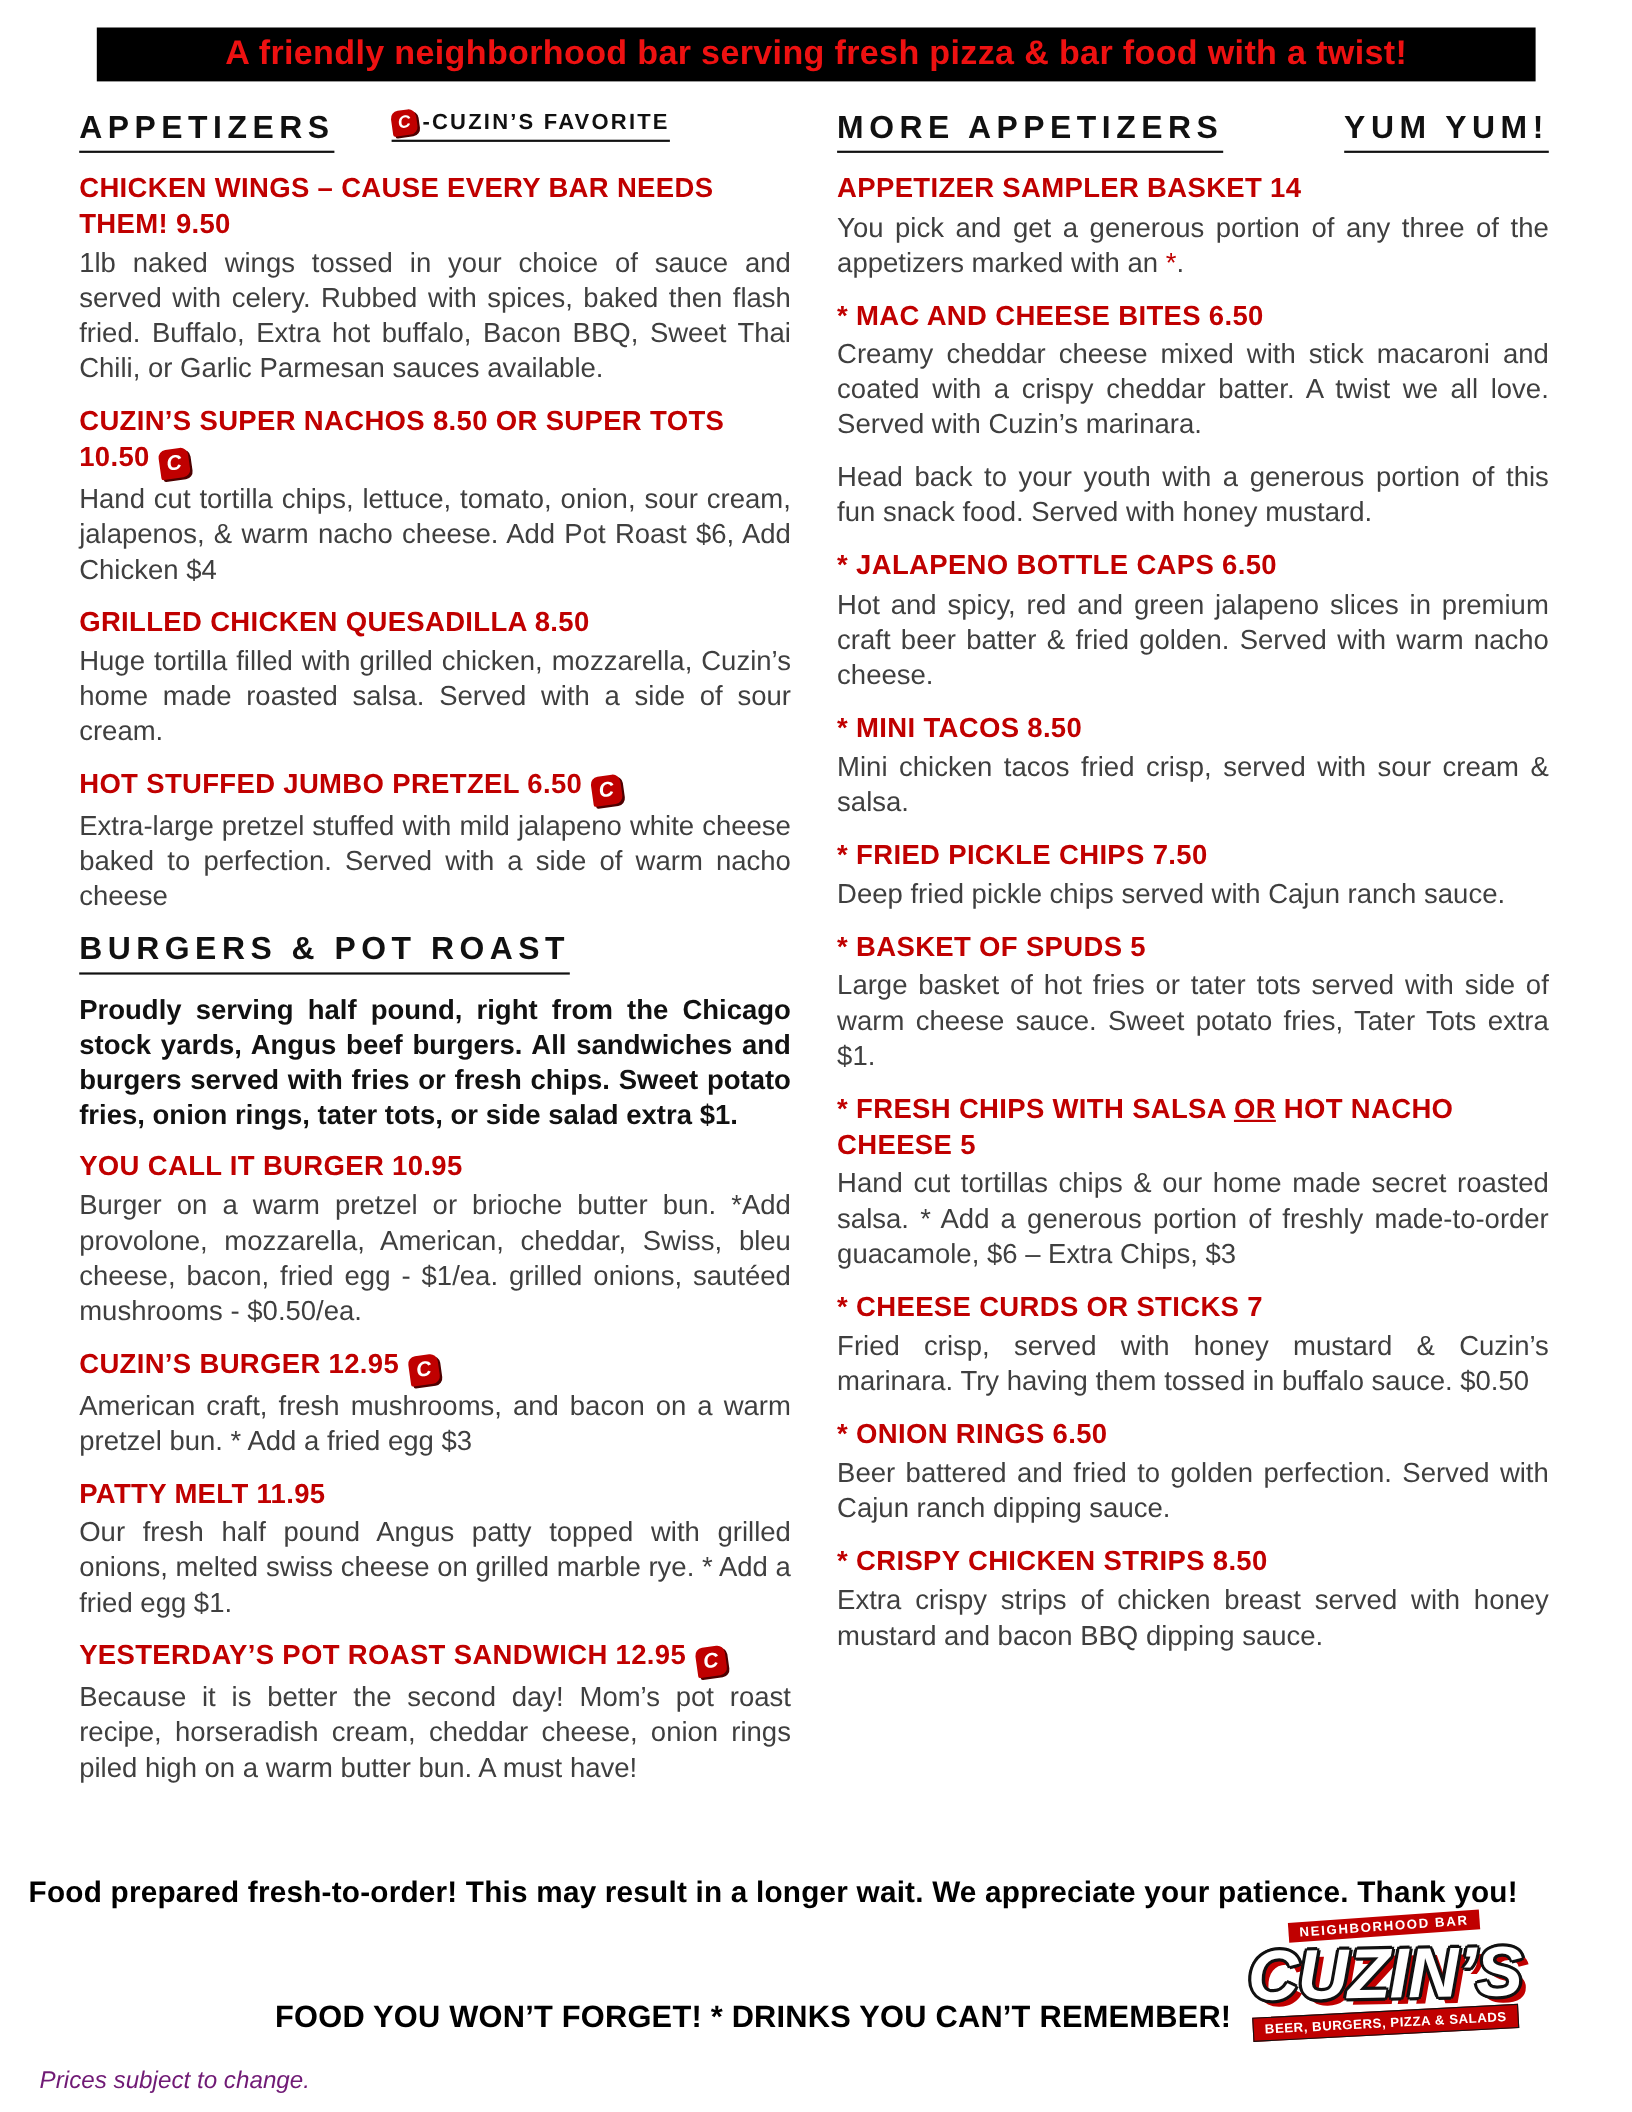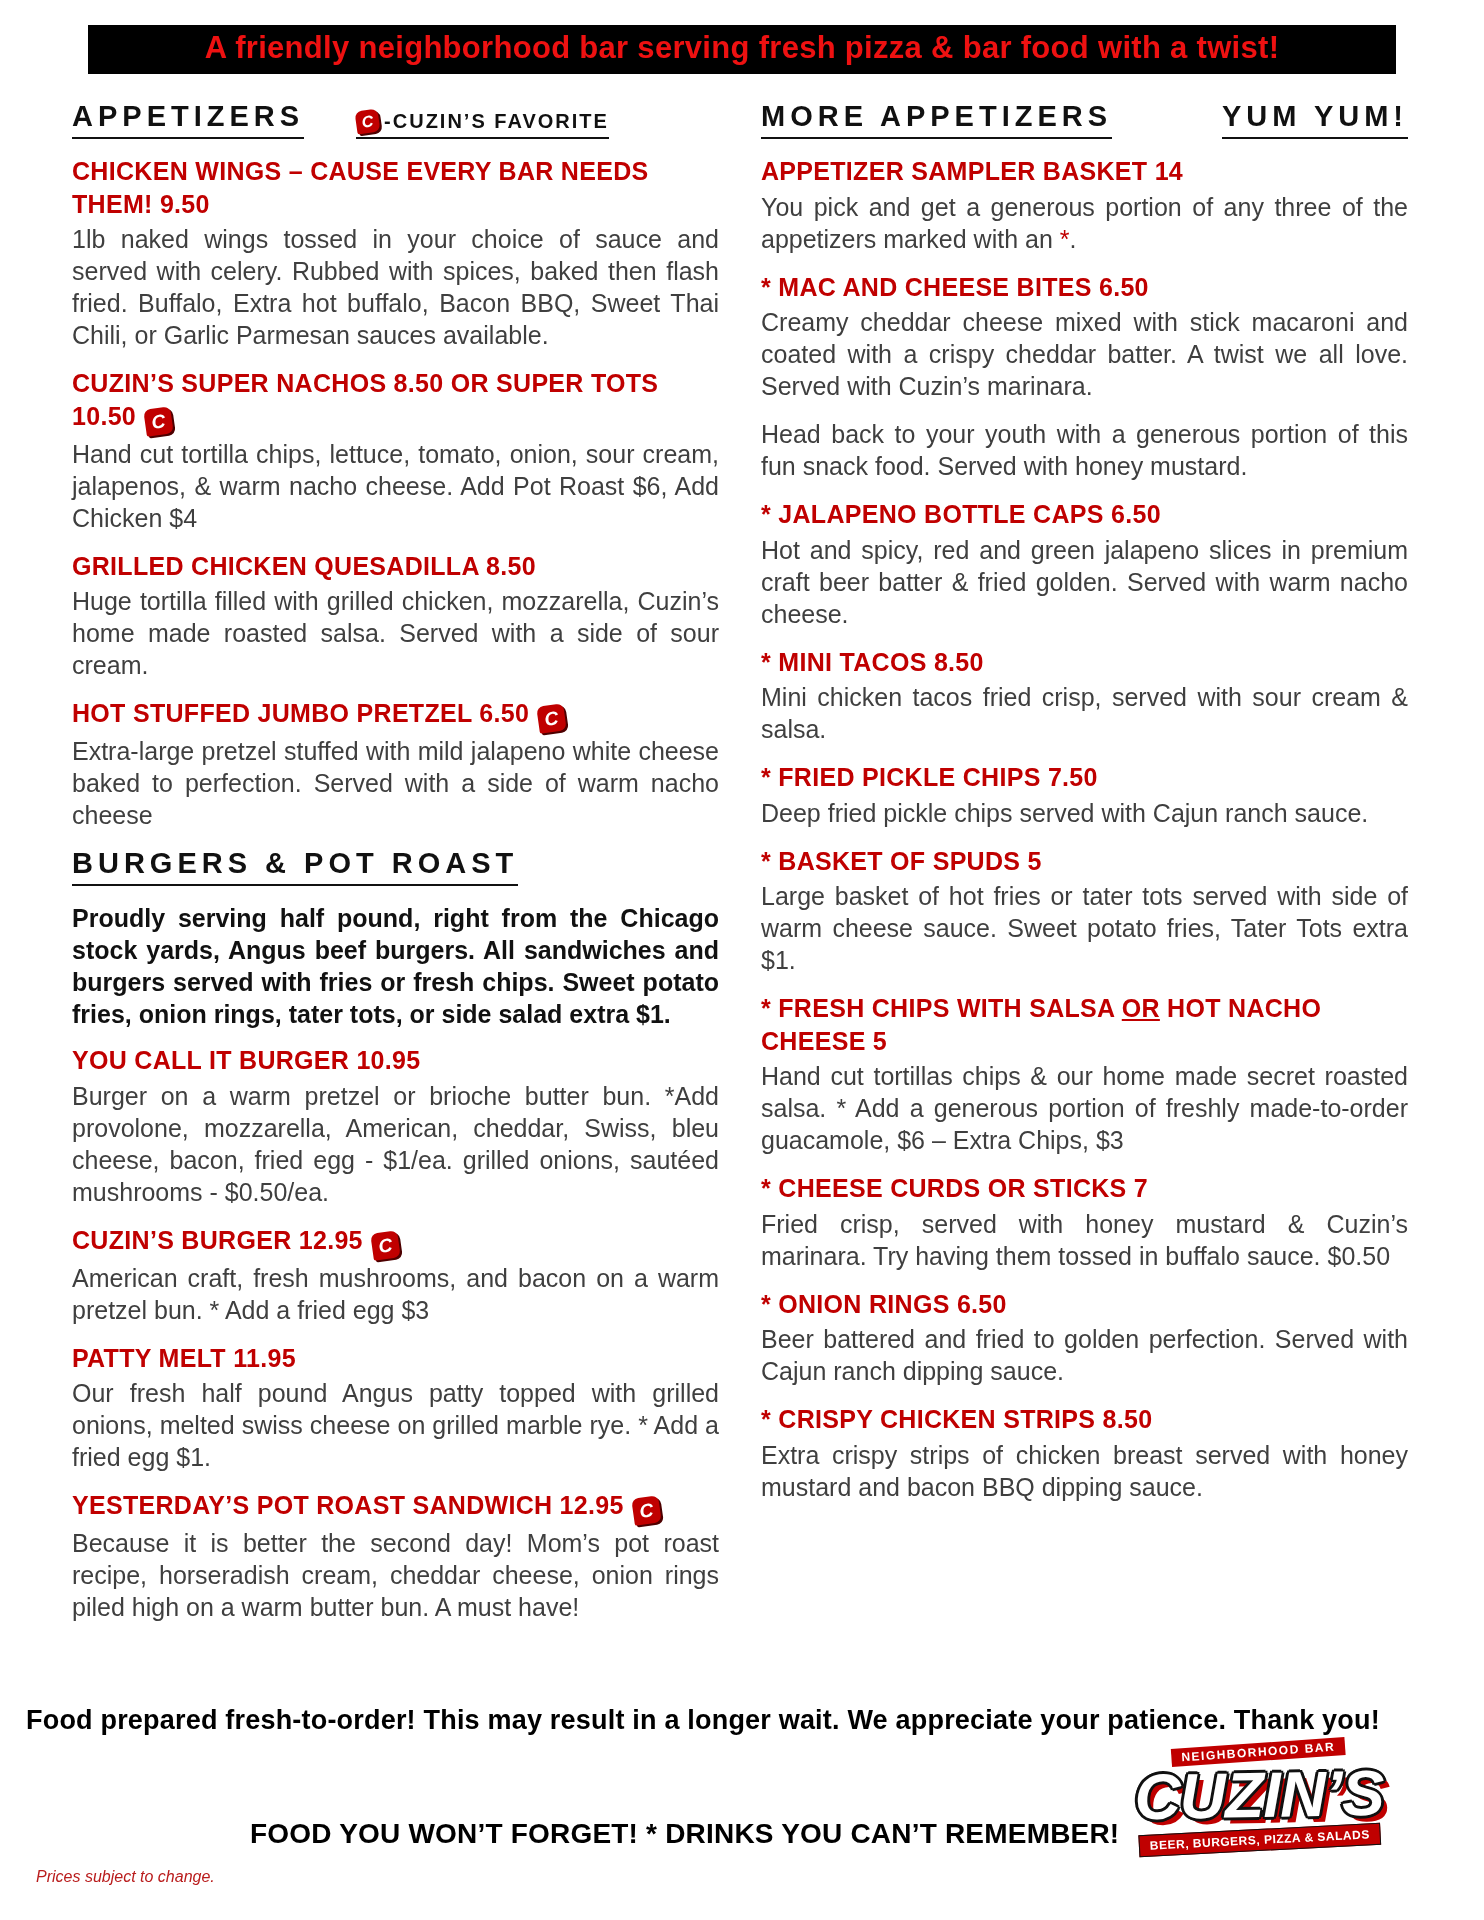--- a/index.html
+++ b/index.html
@@ -5,21 +5,21 @@
   * { margin:0; padding:0; box-sizing:border-box; }
   html,body { background:#fff; }
   body { font-family:"Liberation Sans", sans-serif; color:#3f3f3f; }
   .page { width:1484px; height:1920px; margin:0 auto; background:#fff; display:flex; flex-direction:column; padding-top:25px; overflow:hidden; }
 
   .banner { margin:0 88px; background:#000; color:#ee1111; font-weight:700; font-size:31px; text-align:center; padding:5px 0 8px; letter-spacing:.3px; }
 
   .columns { display:flex; gap:42px; padding:26px 76px 0 72px; align-items:flex-start; }
   .col { flex:1; min-width:0; }
 
-  .section-header { display:flex; align-items:flex-end; margin-bottom:16px; }
+  .section-header { display:flex; align-items:flex-start; margin-bottom:16px; }
   .section-header.spread { justify-content:space-between;gap:20px; }
   .section-header.burgers-gap { margin-top:16px; }
   .section-title { font-size:29px; font-weight:700; letter-spacing:5px; color:#111; border-bottom:2px solid #111; padding-bottom:4px; white-space:nowrap; }
   .legend { margin-left:52px; display:inline-flex; align-items:center; border-bottom:2px solid #111; padding-bottom:4px; }
   .legend-label { font-size:20px; font-weight:700; letter-spacing:2px; color:#111; }
 
   .menu-item { margin-bottom:16px; }
   .item-name { color:#c00000; font-weight:700; font-size:25px; line-height:1.3; margin-bottom:3px; letter-spacing:.3px; }
   .item-desc { color:#3f3f3f; font-size:25px; line-height:1.28; text-align:justify; }
   .it { }
@@ -28,21 +28,21 @@
 
   .intro { font-weight:700; color:#111; font-size:25px; line-height:1.28; text-align:justify; margin-bottom:14px; }
 
   .fav-badge { display:inline-block; min-width:27px; height:27px; background:#c00000; color:#fff; font-weight:700; font-style:italic; font-size:19px; line-height:27px; text-align:center; border-radius:7px 7px 7px 2px; transform:rotate(-8deg); margin-left:9px; vertical-align:-3px; box-shadow:2px 2px 0 #4d0000; }
   .fav-badge.small { min-width:23px; height:23px; line-height:23px; font-size:16px; margin-left:0; margin-right:5px; }
 
   .footer { margin-top:auto; padding-bottom:6px; }
   .notice { text-align:left; font-weight:700; font-size:27px; color:#000; padding:0 26px; letter-spacing:.2px;margin-top:40px; }
   .footer-bottom { position:relative; height:158px; margin-top:20px; }
   .slogan { position:absolute; left:250px; top:62px; font-weight:700; font-size:28px; color:#000; letter-spacing:.2px; }
-  .prices-note { position:absolute; left:36px; bottom:28px; font-style:italic; font-size:16px; color:#b91c1c; }
+  .prices-note { position:absolute; left:36px; bottom:10px; font-style:italic; font-size:22px; color:#701a75; }
 
   .logo { position:absolute; right:80px; top:-14px; width:290px; text-align:center; transform:rotate(-1deg); }
   .logo-tag { display:inline-block; background:#c00000; color:#fff; font-size:12px; font-weight:700; letter-spacing:1.5px; padding:2px 10px; transform:rotate(-3deg); margin-bottom:2px; }
   .logo-word { font-size:64px; font-weight:700; font-style:italic; letter-spacing:-1px; color:#fff; line-height:1;
     text-shadow:-2px -2px 0 #111, 2px -2px 0 #111, -2px 2px 0 #111, 2px 2px 0 #111, -3px 0 0 #111, 3px 0 0 #111, 0 -3px 0 #111, 0 3px 0 #111, 6px 6px 0 #c00000; }
   .logo-ribbon { display:inline-block; background:#c00000; color:#fff; font-size:12px; font-weight:700; letter-spacing:.5px; padding:3px 10px; transform:rotate(-2deg); border:1px solid #111; margin-top:2px; }
 </style>
 </head>
 <body>
 

